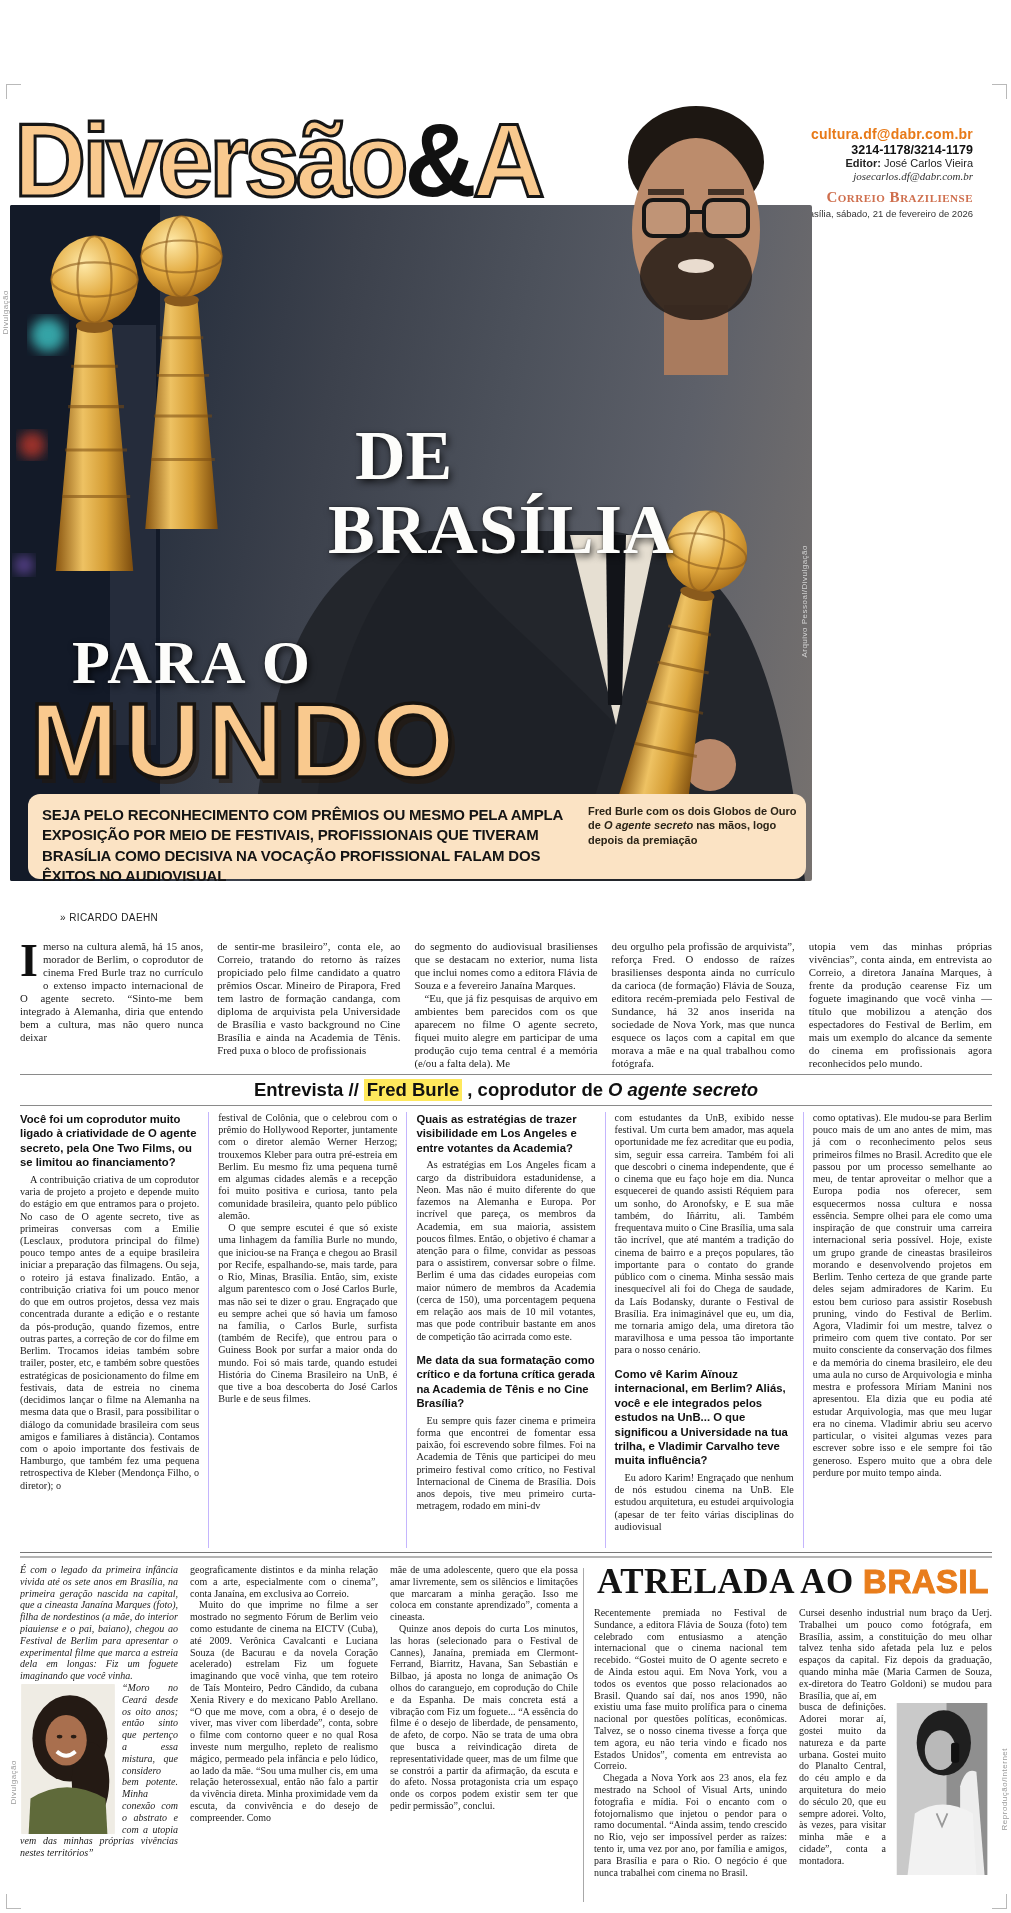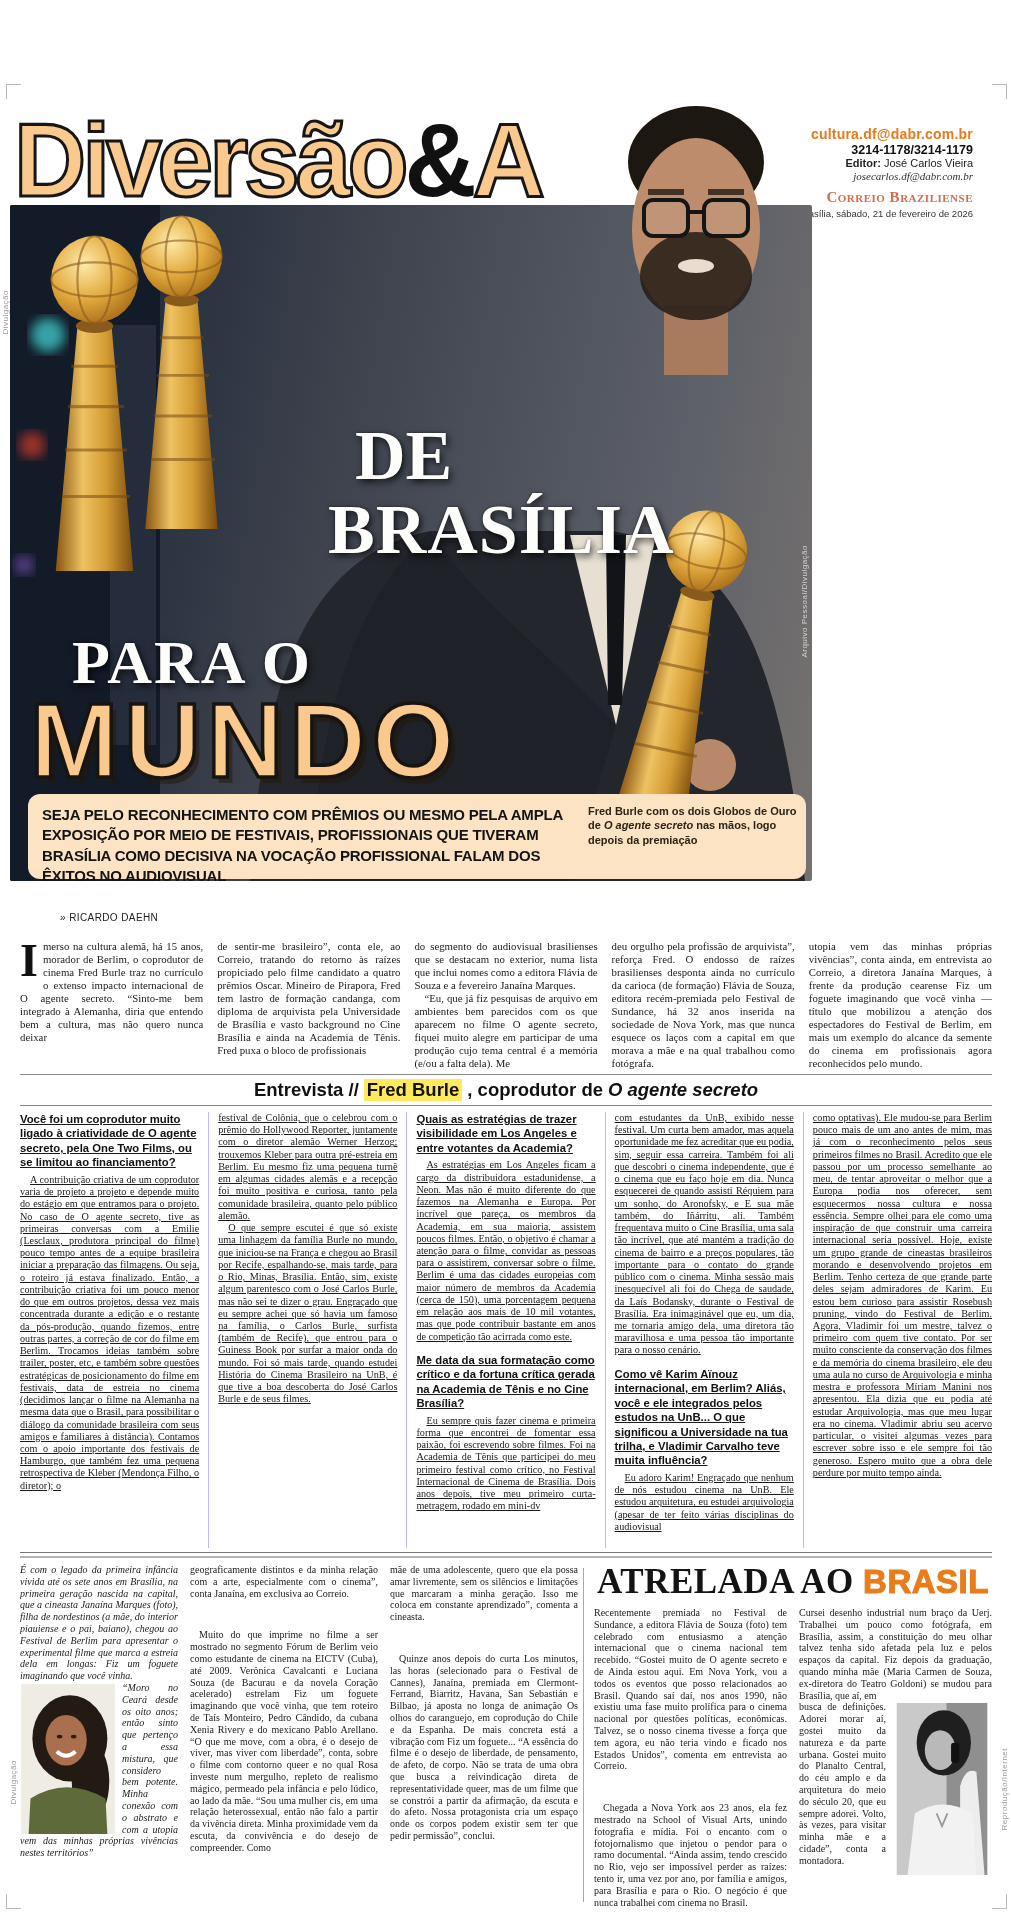--- a/index.html
+++ b/index.html
@@ -65,21 +65,21 @@
   .icol p{margin:0;}
   .icol p + p{text-indent:10px;}
   .dropcap{float:left;font-size:46px;line-height:.82;font-weight:700;padding:2px 5px 0 0;color:#111;}
   .entbar{left:20px;top:1074px;width:972px;height:30px;border-top:1px solid #8a8a8a;border-bottom:1px solid #8a8a8a;
           display:flex;align-items:center;justify-content:center;
           font-family:"Liberation Sans",sans-serif;font-weight:700;font-size:18.5px;color:#111;}
   .entbar .hi{background:#ffe95c;padding:0 3px;margin:0 5px;}
   .entbar .it{font-style:italic;margin-left:5px;}
   
   .ivrow{left:20px;top:1112px;width:972px;height:436px;display:flex;overflow:hidden;}
-  .ivcol{flex:1 1 0;padding:0 9px;font-size:10.2px;line-height:1.2;text-align:justify;text-decoration:underline;}
+  .ivcol{flex:1 1 0;padding:0 9px;font-size:10.2px;line-height:1.2;text-align:justify;}
   .ivcol:first-child{padding-left:0;}
   .ivcol:last-child{padding-right:0;}
   .ivcol + .ivcol{border-left:1px solid #c4b5fd;}
   .q{font-family:"Liberation Sans",sans-serif;font-weight:700;font-size:11.3px;line-height:1.28;
      text-align:left;margin:10px 0 4px 0;color:#111;}
   .q:first-child{margin-top:0;}
   .a{margin:0;text-indent:10px;}
   .a.cont{text-indent:0;}
   
   .sep{left:20px;top:1552px;width:972px;border-top:1px solid #777;}
@@ -88,21 +88,21 @@
   .feat-left{left:20px;width:558px;}
   .feat-right{left:594px;width:398px;}
   .featdiv{left:583px;top:1568px;height:334px;border-left:1px solid #a8a8a8;position:absolute;}
   .fhead{text-align:center;white-space:nowrap;margin-bottom:8px;line-height:1;}
   .fhead .blk{font-family:"Liberation Serif",serif;font-weight:700;font-size:35px;color:#141414;letter-spacing:.5px;}
   .fhead .org{font-family:"Liberation Sans",sans-serif;font-weight:700;font-size:33px;color:#e87d1c;
               -webkit-text-stroke:1.1px #e87d1c;letter-spacing:.5px;}
   .fbody{display:flex;gap:12px;height:300px;overflow:hidden;}
   .fcol{font-size:10px;line-height:1.18;text-align:justify;}
   .fcol p{margin:0;}
-  .fcol p + p{text-indent:9px;margin-top:30px;}
+  .fcol p + p{text-indent:9px;}
   .vf-intro{width:158px;flex:0 0 158px;font-style:italic;}
   .vf-c{flex:1 1 0;}
   .at-c{flex:1 1 0;}
   .pwrap{overflow:hidden;}
   .portrait{border-radius:2px;}
   .float-l{float:left;margin:2px 6px 0 0;}
   .float-r{float:right;margin:2px 0 0 6px;}
 </style>
 </head>
 <body>

